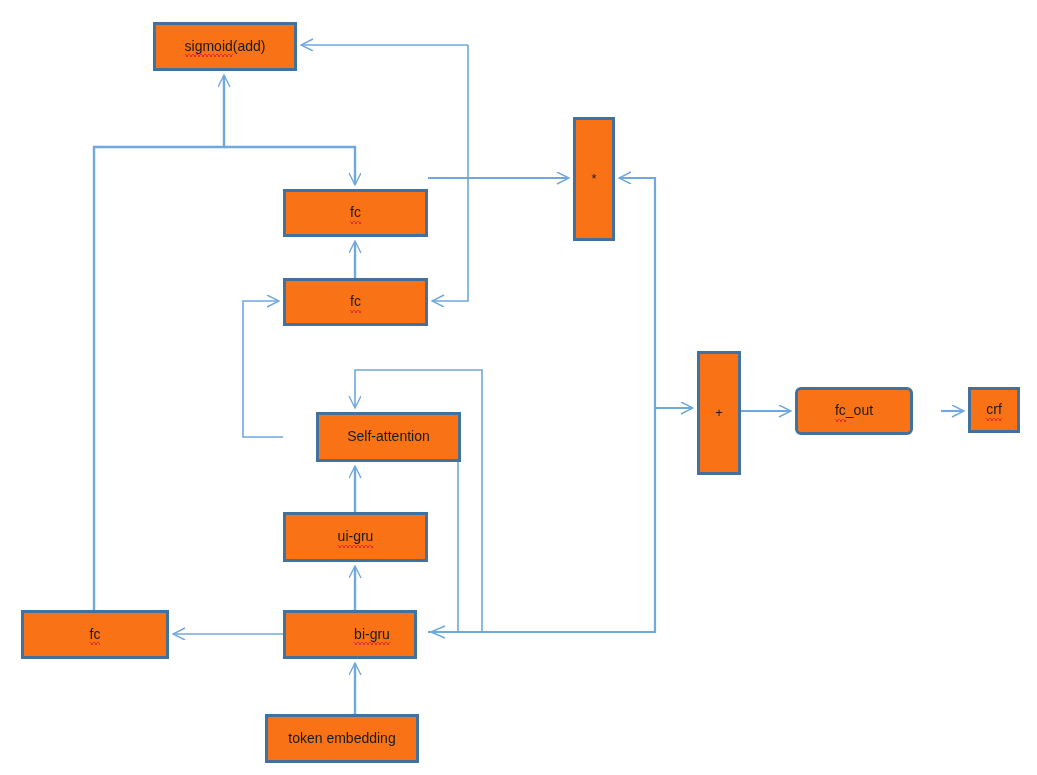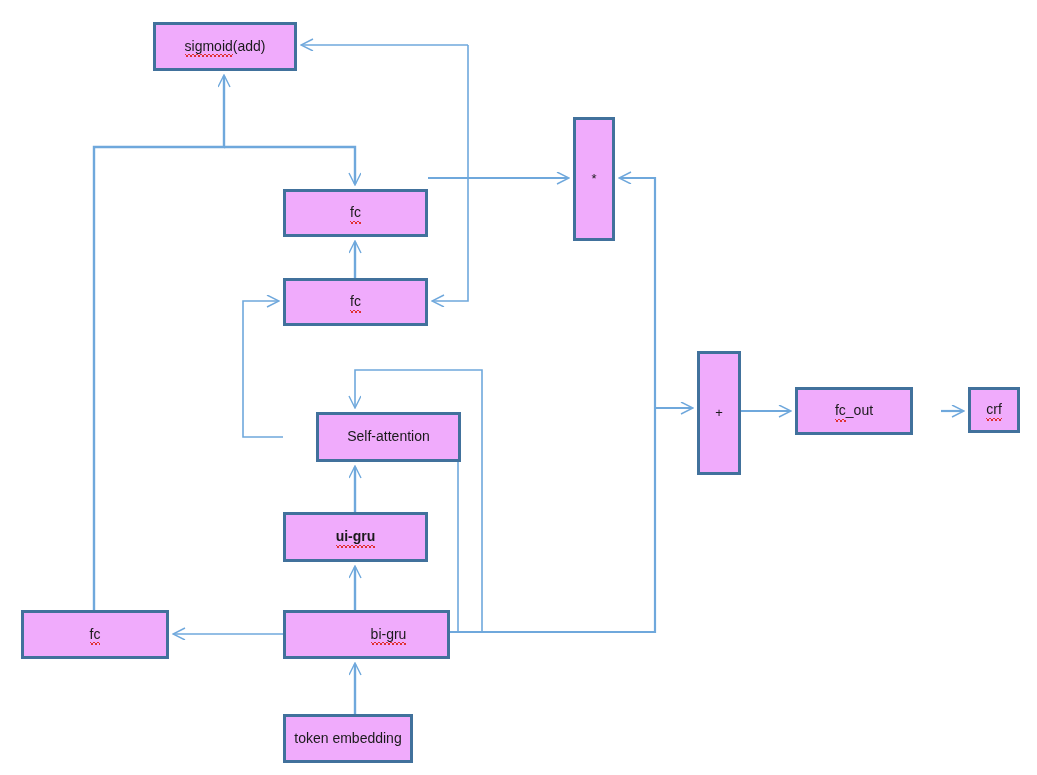--- a/index.html
+++ b/index.html
@@ -22,21 +22,21 @@
     left: 0;
     top: 0;
     width: 1037px;
     height: 775px;
     pointer-events: none;
   }
   .node {
     position: absolute;
     box-sizing: border-box;
     border: 3px solid #41719C;
-    background: #f0abfc;
+    background: #f97316;
     display: flex;
     align-items: center;
     justify-content: center;
     z-index: 2;
   }
   .node .lbl {
     font-family: "Liberation Sans", sans-serif;
     font-size: 14px;
     color: #1a1a1a;
     line-height: 1.1;
@@ -130,45 +130,45 @@
   </div>
 
   <div class="node" style="left:283px; top:278px; width:145px; height:48px;">
     <span class="lbl sp">fc</span>
   </div>
 
   <div class="node" style="left:283px; top:412px; width:145px; height:50px;margin-left:33px;">
     <span class="lbl">Self-attention</span>
   </div>
 
-  <div class="node" style="left:283px; top:512px; width:145px; height:50px;font-weight:bold;">
+  <div class="node" style="left:283px; top:512px; width:145px; height:50px;">
     <span class="lbl sp">ui-gru</span>
   </div>
 
-  <div class="node" style="left:283px; top:610px; width:167px; height:49px;padding-left:44px;">
+  <div class="node" style="left:283px; top:610px; width:134px; height:49px;padding-left:44px;">
     <span class="lbl sp">bi-gru</span>
   </div>
 
-  <div class="node" style="left:283px; top:714px; width:130px; height:49px;text-align:center;">
+  <div class="node" style="left:265px; top:714px; width:154px; height:49px;text-align:center;">
     <span class="lbl">token embedding</span>
   </div>
 
   <div class="node" style="left:21px; top:610px; width:148px; height:49px;">
     <span class="lbl sp">fc</span>
   </div>
 
   <div class="node op" style="left:573px; top:117px; width:42px; height:124px;">
     <span class="lbl">*</span>
   </div>
 
   <div class="node op" style="left:697px; top:351px; width:44px; height:124px;">
     <span class="lbl">+</span>
   </div>
 
-  <div class="node" style="left:795px; top:387px; width:118px; height:48px;">
+  <div class="node" style="left:795px; top:387px; width:118px; height:48px;border-radius:6px;">
     <span class="lbl">
       <span class="sp">fc</span><span>_out</span>
     </span>
   </div>
 
   <div class="node" style="left:968px; top:387px; width:52px; height:46px;">
     <span class="lbl sp">crf</span>
   </div>
 
 </div>

